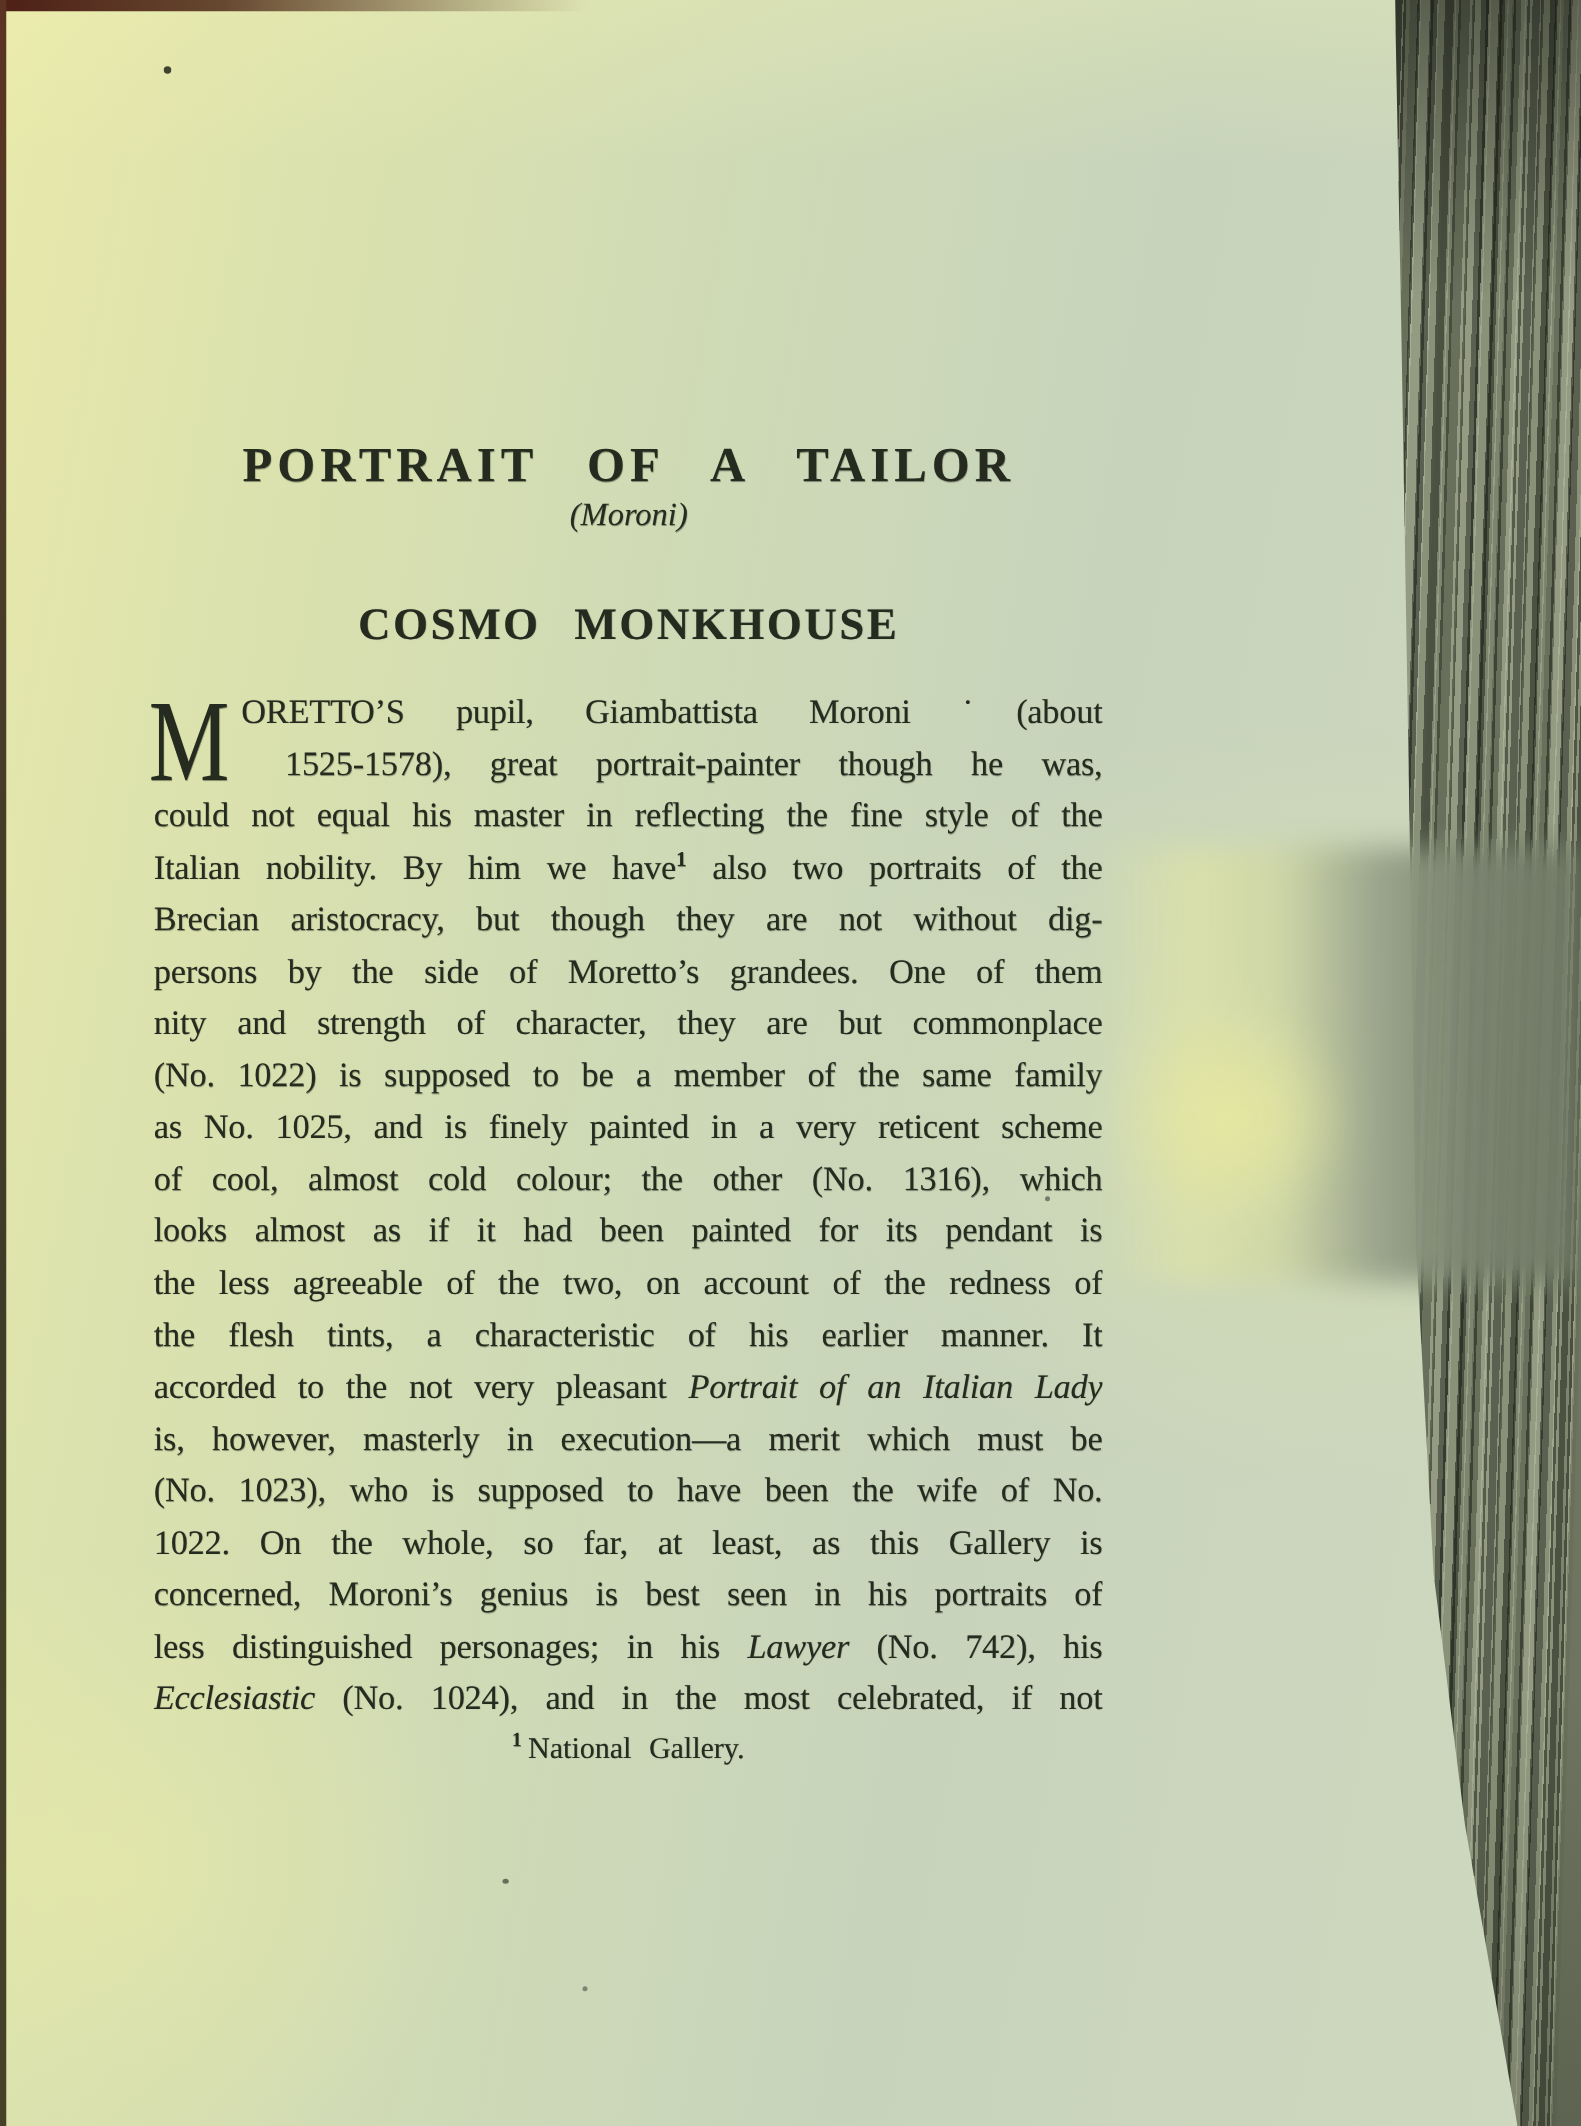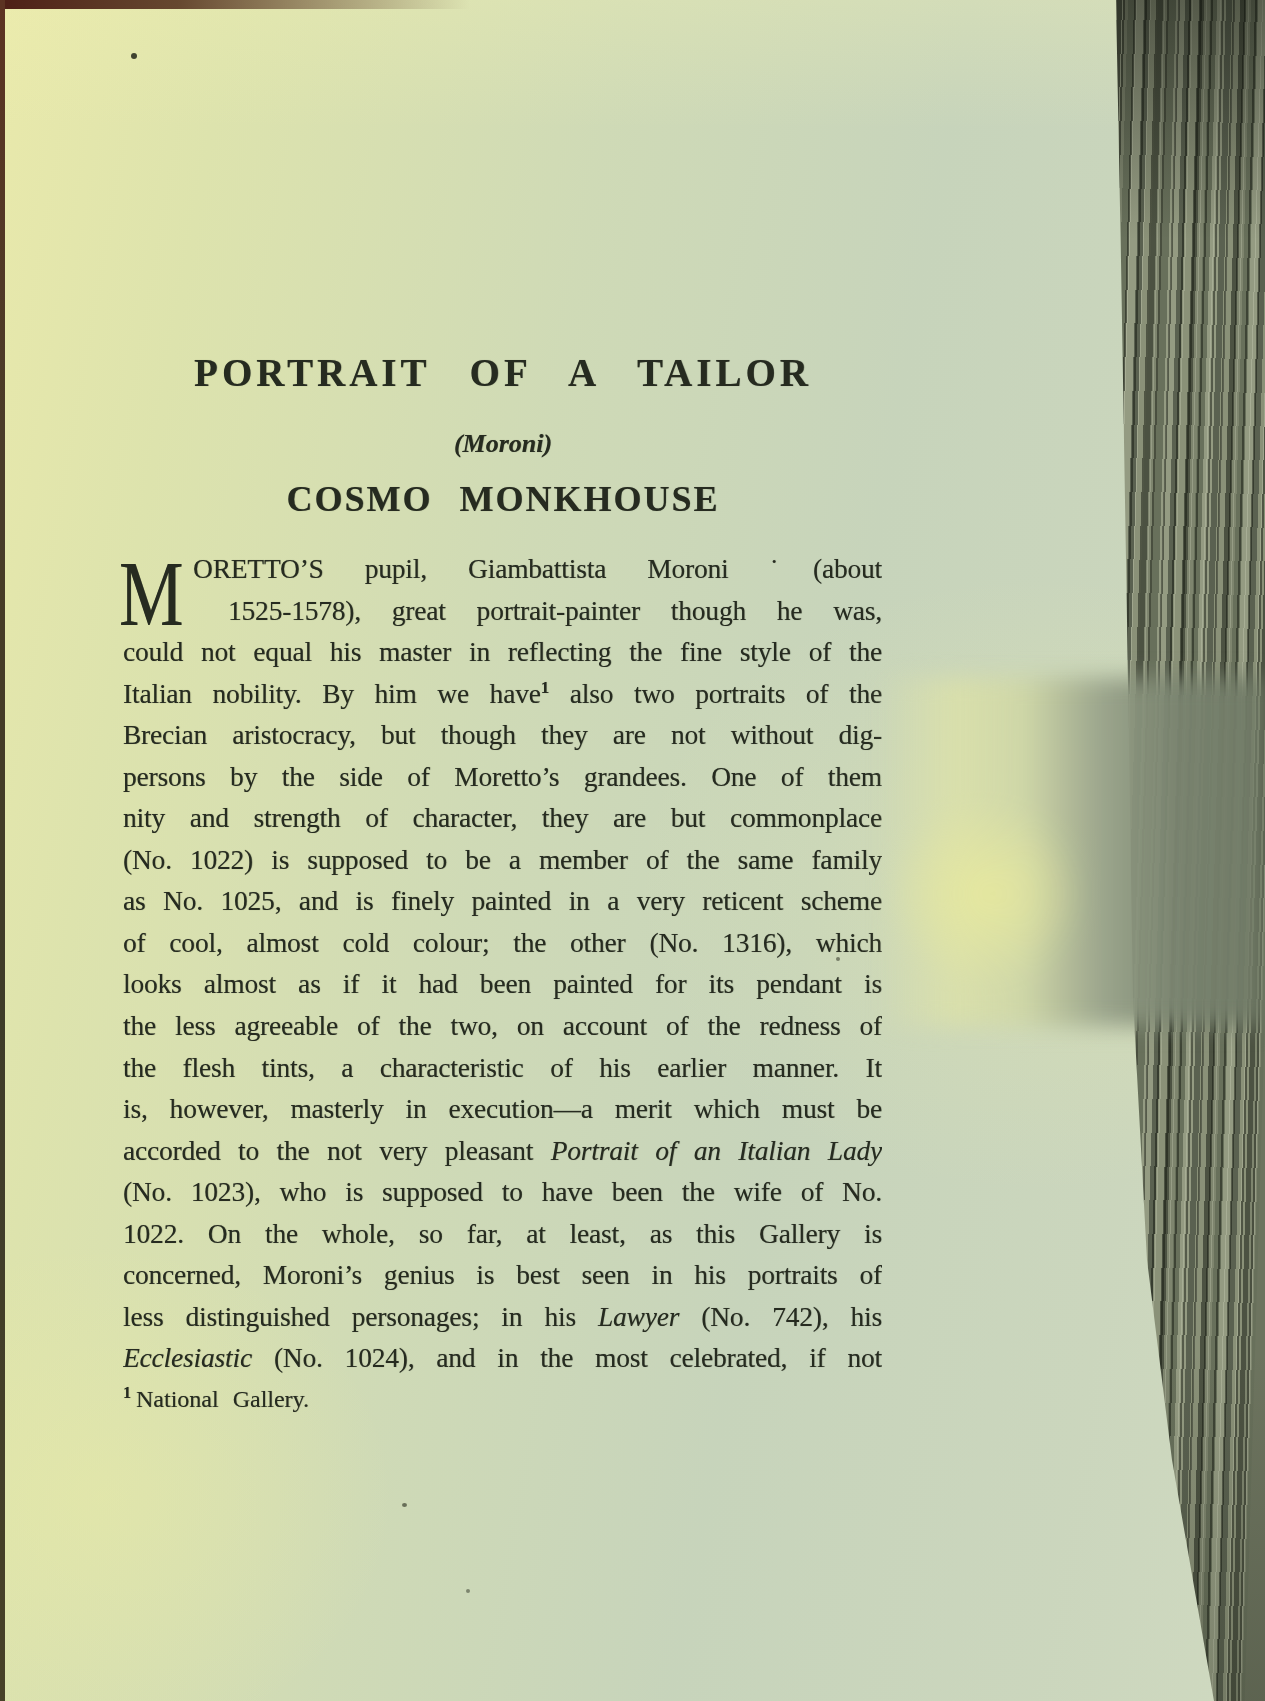--- a/index.html
+++ b/index.html
@@ -34,31 +34,31 @@
     background:linear-gradient(90deg, var(--spine-red), rgba(80,44,26,.85) 38%, rgba(80,44,26,0) 100%);}
   .left-edge{position:absolute;left:0;top:0;width:5px;height:100%;
     background:linear-gradient(180deg,#5c3322 0%,#4a3c28 25%,#3e3c28 60%,#474128 100%);}
 
   
   .content{position:absolute;inset:0;color:var(--ink);
            text-shadow:.4px .4px .7px rgba(25,30,20,.45);}
   .title{position:absolute;left:123px;top:350px;width:760px;margin:0;text-align:center;
          font-size:39px;font-weight:bold;letter-spacing:4px;word-spacing:26px;}
   .subtitle{position:absolute;left:123px;top:397px;width:760px;text-align:center;
-         font-size:26px;font-weight:bold;font-style:italic;margin-top:32px;}
+         font-size:26px;font-weight:normal;font-style:italic;}
   .author{position:absolute;left:123px;top:478px;width:760px;text-align:center;
          font-size:36px;font-weight:bold;letter-spacing:2px;word-spacing:16px;}
   .dropcap{position:absolute;left:119px;top:551px;font-size:93px;line-height:86px;
          transform:scaleX(.78);transform-origin:0 0;}
   .body{position:absolute;left:123px;top:549px;width:759px;}
   .line{font-size:27.4px;height:41.55px;line-height:41.55px;letter-spacing:-.15px;
         text-align:justify;text-align-last:justify;overflow:hidden;}
   .it{font-style:italic;}
   .sup{vertical-align:super;font-size:17px;line-height:0;font-weight:600;}
-  .footnote{position:absolute;left:123px;top:1384px;width:759px;text-align:left;
+  .footnote{position:absolute;left:123px;top:1384px;width:759px;text-align:center;
         font-size:24px;word-spacing:8px;}
   .fn-marker{vertical-align:super;font-size:16px;font-weight:bold;margin-right:5px;}
 
   
   .smudge{position:absolute;left:878px;top:678px;width:387px;height:348px;
     filter:blur(11px);pointer-events:none;
     background:
       radial-gradient(ellipse 140px 130px at 28% 62%, rgba(230,232,158,.95), rgba(230,232,158,0) 72%),
       linear-gradient(90deg, rgba(214,220,166,0) 0%, rgba(220,225,168,.8) 20%,
         rgba(206,214,166,.92) 38%, rgba(150,160,136,.92) 58%,
@@ -96,22 +96,22 @@
           <div class="line"><span>Italian nobility.  By him we have</span><span class="sup">1</span><span> also two portraits of the</span></div>
           <div class="line"><span>Brecian aristocracy, but though they are not without dig-</span></div>
           <div class="line"><span>persons by the side of Moretto’s grandees.  One of them</span></div>
           <div class="line"><span>nity and strength of character, they are but commonplace</span></div>
           <div class="line"><span>(No. 1022) is supposed to be a member of the same family</span></div>
           <div class="line"><span>as No. 1025, and is finely painted in a very reticent scheme</span></div>
           <div class="line"><span>of cool, almost cold colour; the other (No. 1316), which</span></div>
           <div class="line"><span>looks almost as if it had been painted for its pendant is</span></div>
           <div class="line"><span>the less agreeable of the two, on account of the redness of</span></div>
           <div class="line"><span>the flesh tints, a characteristic of his earlier manner.  It</span></div>
+          <div class="line"><span>accorded to the not very pleasant </span><span class="it">Portrait of an Italian Lady</span></div>
           <div class="line"><span>is, however, masterly in execution—a merit which must be</span></div>
-          <div class="line"><span>accorded to the not very pleasant </span><span class="it">Portrait of an Italian Lady</span></div>
           <div class="line"><span>(No. 1023), who is supposed to have been the wife of No.</span></div>
           <div class="line"><span>1022.  On the whole, so far, at least, as this Gallery is</span></div>
           <div class="line"><span>concerned, Moroni’s genius is best seen in his portraits of</span></div>
           <div class="line"><span>less distinguished personages; in his </span><span class="it">Lawyer</span><span> (No. 742), his</span></div>
           <div class="line"><span class="it">Ecclesiastic</span><span> (No. 1024), and in the most celebrated, if not</span></div>
         </div>
 
       <div class="footnote"><span class="fn-marker">1</span><span>National Gallery.</span></div>
     </div>
 

